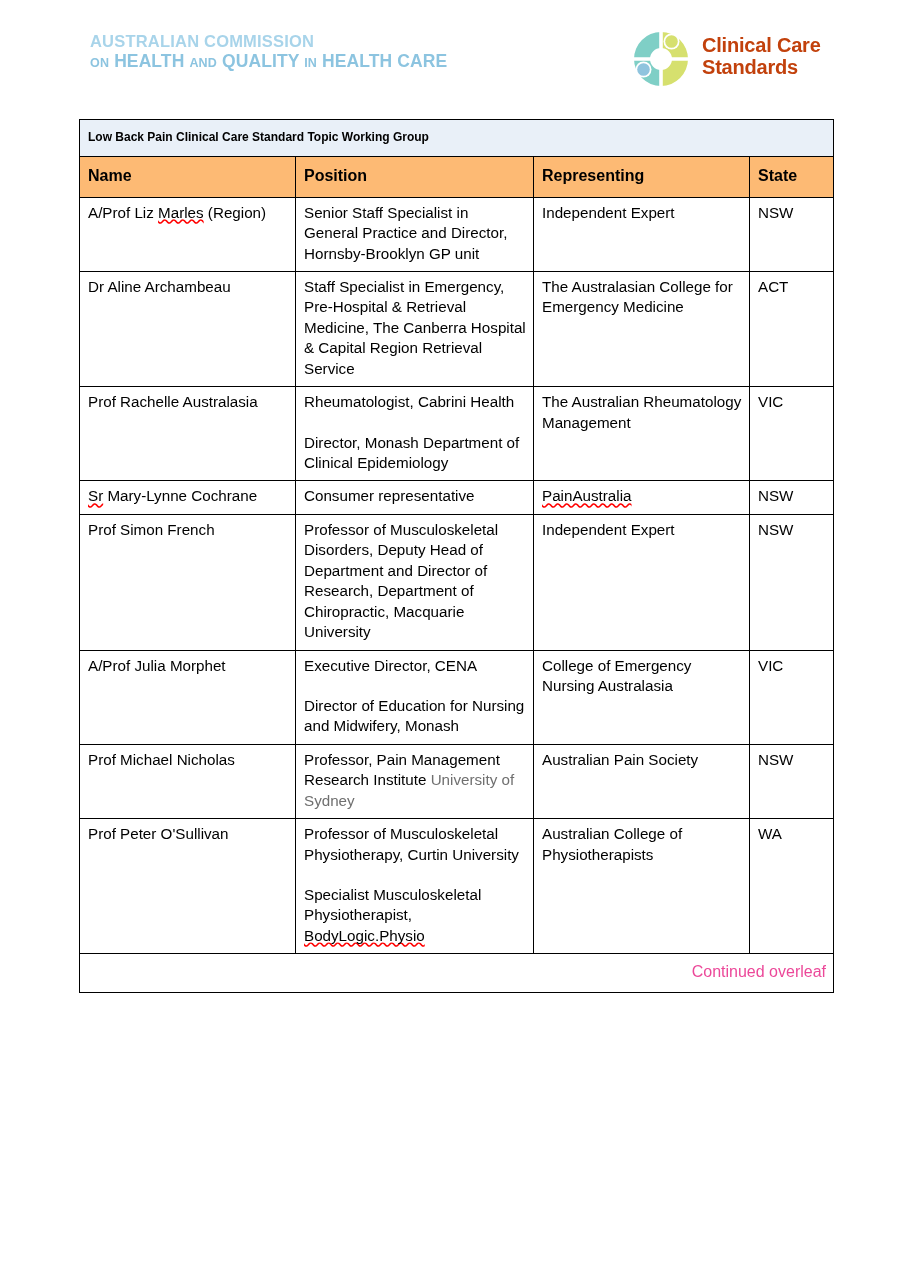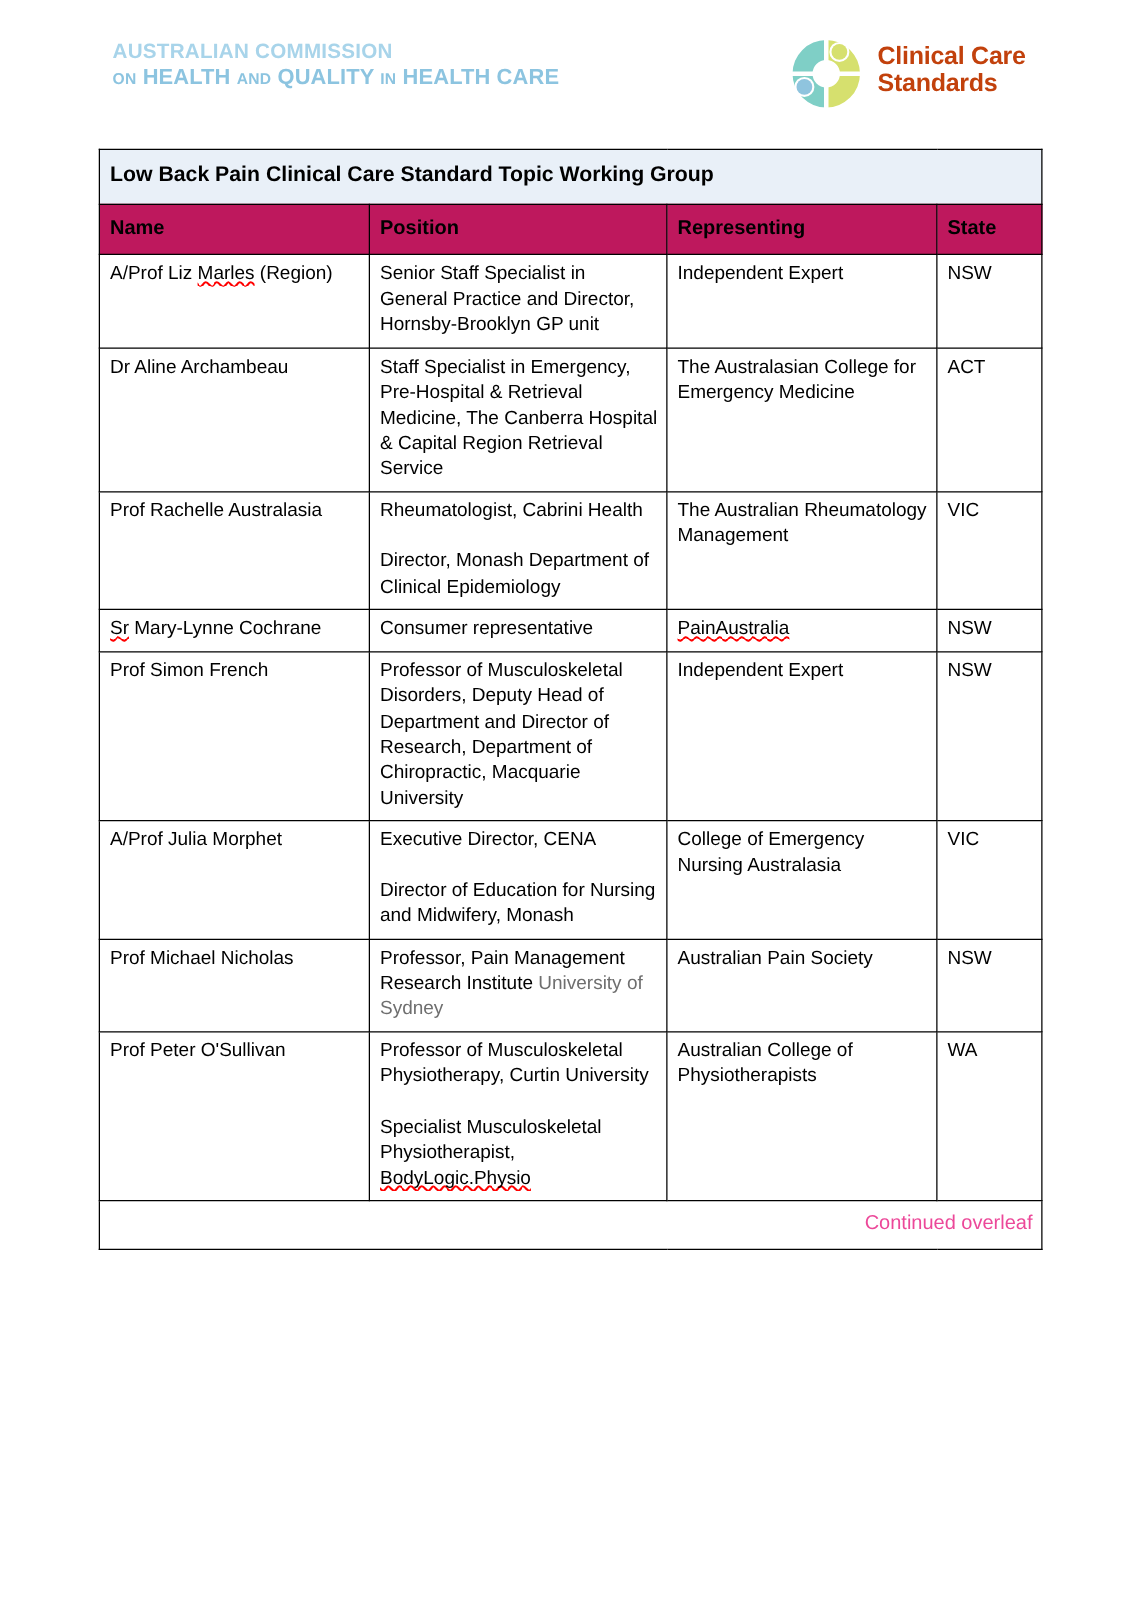--- a/index.html
+++ b/index.html
@@ -90,26 +90,26 @@
   }
   table.twg td {
     border: 1px solid #000000;
     vertical-align: top;
     padding: 5px 7px 7px 8px;
     line-height: 1.345;
   }
   tr.title-row td {
     background: #e9f0f8;
     font-weight: bold;
-    font-size: 17px;
+    font-size: 12px;
     padding-top: 9px;
     padding-bottom: 11px;
   }
   tr.col-head-row td {
-    background: #be185d;
+    background: #fdba74;
     font-weight: bold;
     font-size: 16px;
     padding-top: 8px;
     padding-bottom: 10px;
   }
   tr.footer-row td {
     text-align: right;
     color: #ec4899;
     font-size: 16px;
     padding-top: 7px;

